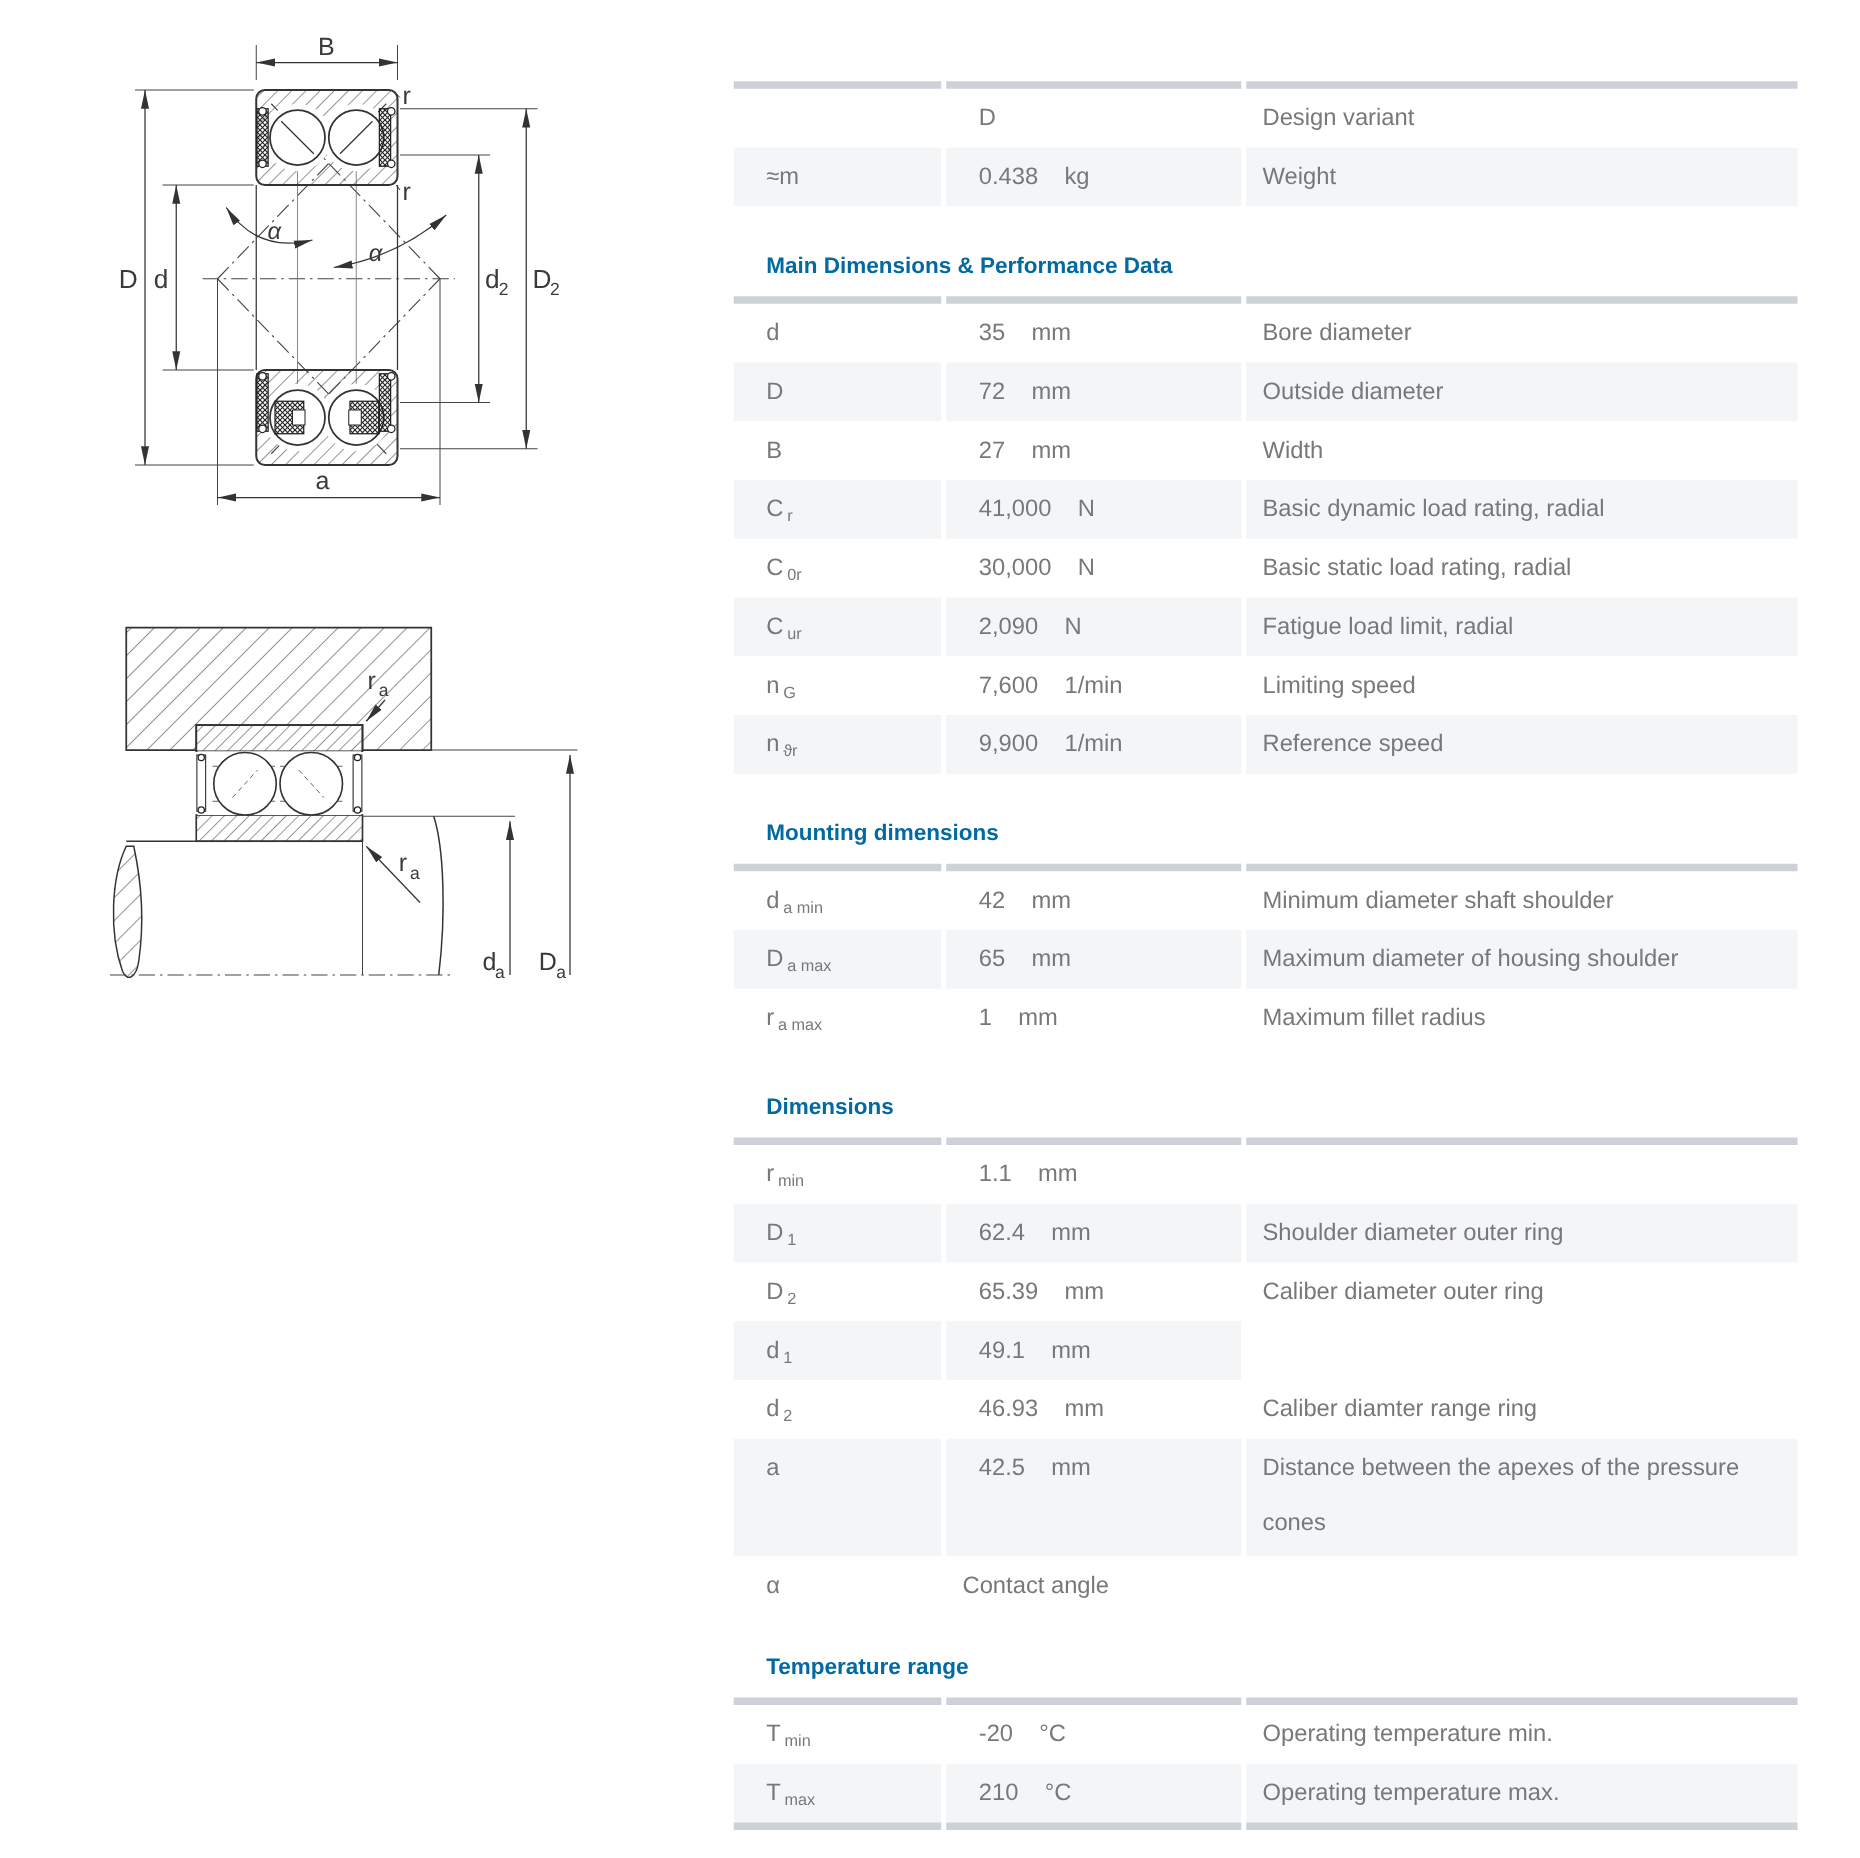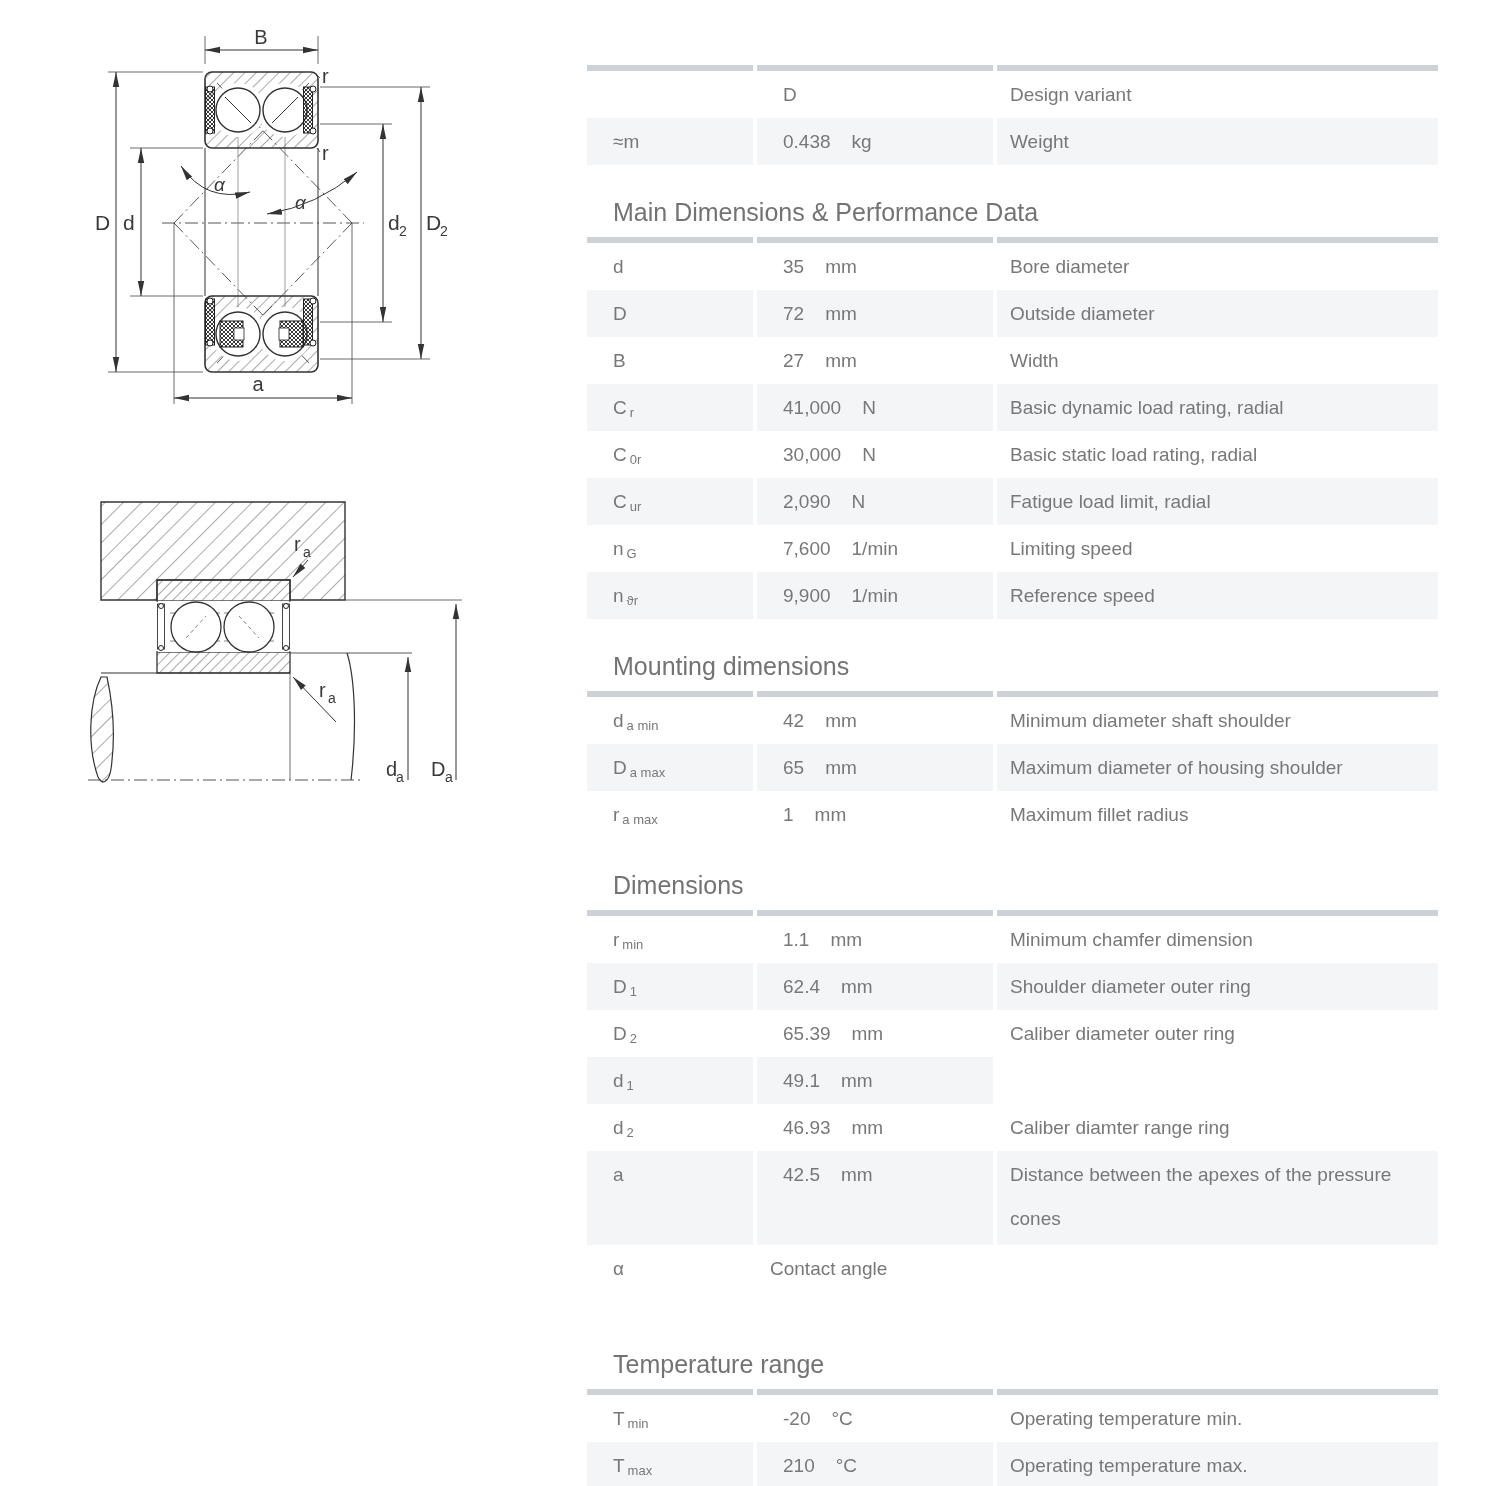--- a/index.html
+++ b/index.html
@@ -14,22 +14,22 @@
   .row{display:flex;gap:4px;height:47px;}
   .cell{display:flex;align-items:center;box-sizing:border-box;background:transparent;}
   .c1{width:166px;padding-left:26px;}
   .c2{width:236px;padding-left:26px;}
   .c3{flex:1;padding-left:13px;}
   .row.alt .cell{background:#f4f5f7;}
   .row.tall{height:94px;}
   .row.tall .cell{align-items:flex-start;line-height:44px;padding-top:2px;}
   .sub{font-size:13px;margin-left:3px;position:relative;top:5px;}
   .unit{margin-left:21px;}
-  .sec-header{font-size:25px;font-weight:normal;color:#737373;margin:34px 0 12px 26px;line-height:26px;}
-  .sec-header.temp{margin-top:59px;}
+  .sec-header{font-size:18px;font-weight:bold;color:#0369a1;margin:34px 0 12px 26px;line-height:26px;}
+  .sec-header.temp{margin-top:28px;}
   
   .svgtop{position:absolute;left:60px;top:5px;}
   .svgbot{position:absolute;left:75px;top:487px;}
   svg text{fill:#3a3a3a;font-family:"Liberation Sans",sans-serif;}
 </style>
 </head>
 <body>
 
 <div class="page">
 
@@ -421,23 +421,20 @@
       </div>
     <div class="row">
       <div class="cell c1">
           <span>r</span>
           <span class="sub">min</span>
         </div>
       <div class="cell c2">
           <span>1.1</span>
           <span class="unit">mm</span>
         </div>
-      <div class="cell c3">
-          <span>Minimum chamfer dimension</span>
-        </div>
     </div>
     <div class="row alt">
       <div class="cell c1">
           <span>D</span>
           <span class="sub">1</span>
         </div>
       <div class="cell c2">
           <span>62.4</span>
           <span class="unit">mm</span>
         </div>

